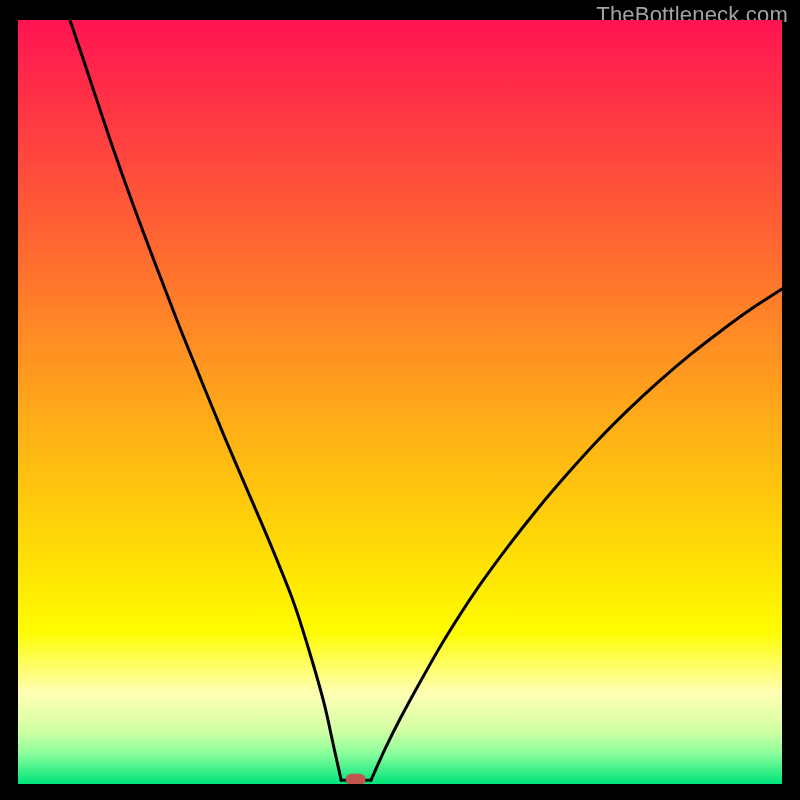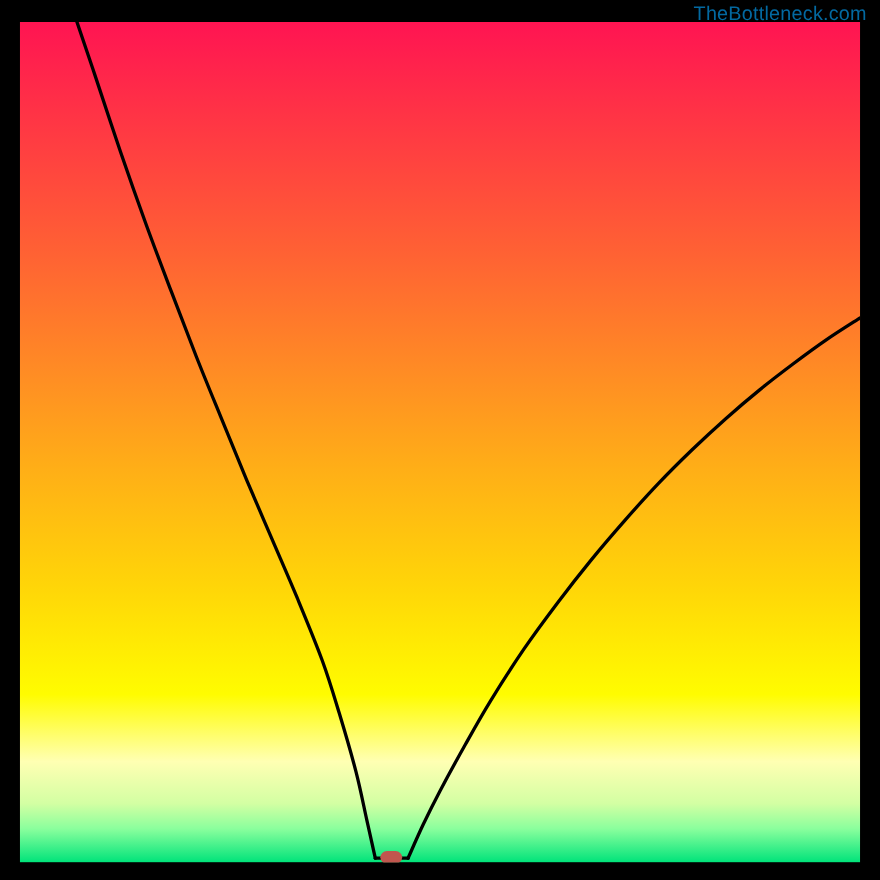--- a/index.html
+++ b/index.html
@@ -23,22 +23,22 @@
     position: absolute;
     left: 0;
     top: 0;
     width: 764px;
     height: 764px;
   }
   .watermark {
     position: absolute;
     top: 2px;
     right: 12px;
-    color: #0369a1;
-    font-size: 18px;
+    color: #a3a3a3;
+    font-size: 22px;
     font-weight: 500;
     letter-spacing: 0.2px;
   }
   svg { display: block; }
 </style>
 </head>
 <body>
 
 <div class="watermark">TheBottleneck.com</div>
 

